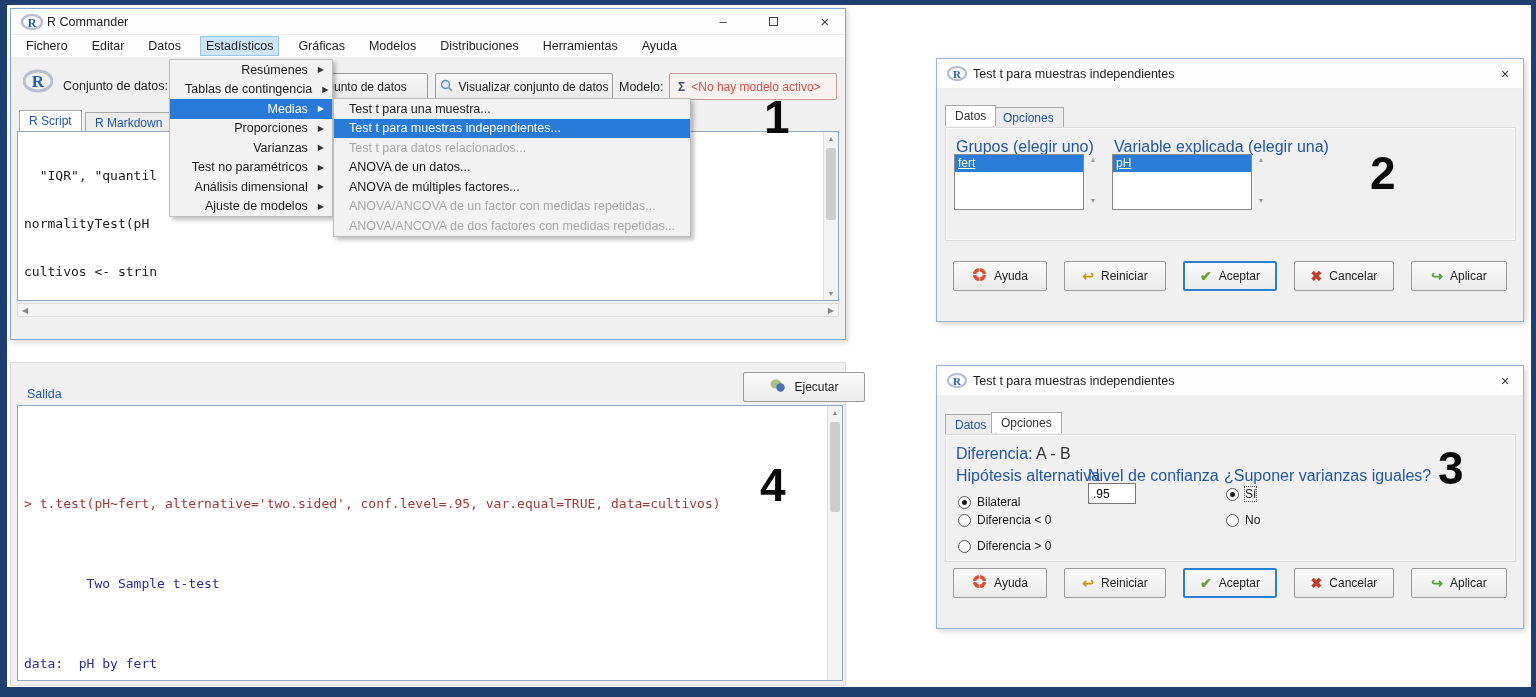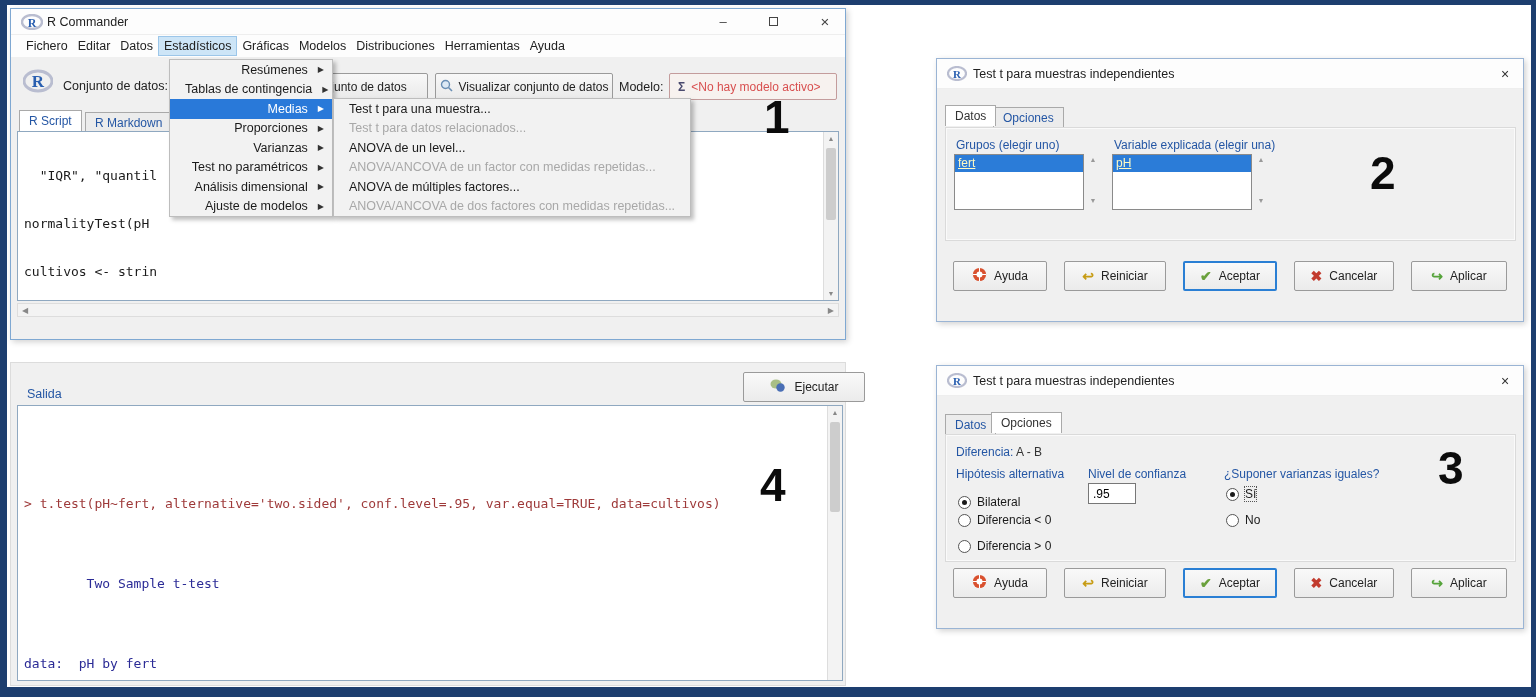--- a/index.html
+++ b/index.html
@@ -5,21 +5,21 @@
   *{margin:0;padding:0;box-sizing:border-box;}
   html,body{width:1536px;height:697px;}
   body{position:relative;background:#fff;font-family:"Liberation Sans",sans-serif;overflow:hidden;color:#1a1a1a;}
   .frame{position:absolute;inset:0;border:5px solid #1d3e6f;border-left-width:7px;border-bottom-width:10px;pointer-events:none;z-index:90;}
   .abs{position:absolute;}
   .win{position:absolute;background:#f0f0f0;border:1px solid #7fa8d2;box-shadow:2px 2px 6px rgba(0,0,0,.18);}
   .titlebar{position:absolute;left:0;top:0;right:0;height:26px;background:#fdfdfd;border-bottom:1px solid #eee;}
   .title-text{position:absolute;left:36px;top:6px;font-size:12.5px;color:#222;}
   .ctl{position:absolute;top:3px;width:28px;height:20px;text-align:center;font-size:13px;color:#444;line-height:20px;}
   .maxbox{position:absolute;top:8px;width:9px;height:9px;border:1px solid #444;}
-  .menubar{position:absolute;left:0;top:26px;right:0;height:22px;background:#fdfdfd;display:flex;align-items:center;padding-left:10px;gap:0;font-size:12.5px;}
+  .menubar{position:absolute;left:0;top:26px;right:0;height:22px;background:#fdfdfd;display:flex;align-items:center;padding-left:10px;gap:14px;font-size:12.5px;}
   .mi{padding:2px 5px;color:#222;}
   .mi.hl{background:#cde5f7;border:1px solid #9cc6e9;}
   .toolbar-label{position:absolute;font-size:12.5px;color:#222;white-space:nowrap;}
   .tbtn{position:absolute;height:28px;background:linear-gradient(#f8f8f8,#e9e9e9);border:1px solid #9a9a9a;border-radius:2px;font-size:12px;color:#222;display:flex;align-items:center;justify-content:center;gap:6px;white-space:nowrap;}
   .model-box{position:absolute;background:#f7f2ef;border:1px solid #c49c9c;border-radius:2px;display:flex;align-items:center;gap:6px;padding:0 8px;font-size:12px;}
   .model-box .sig{color:#4a4a6e;font-weight:bold;font-size:12px;}
   .model-box .val{color:#d84f4f;}
   .tab{position:absolute;font-size:12px;color:#2456a4;padding:3px 9px;background:#ececec;border:1px solid #a9a9a9;border-bottom:none;}
   .tab.active{background:#fff;z-index:2;}
   .codebox{position:absolute;background:#fff;border:1px solid #8fa8c0;overflow:hidden;}
@@ -36,21 +36,21 @@
   .dd-item .arr{font-size:8px;color:#333;margin-left:10px;}
   .dd-item.sel{background:#2979d9;color:#fff;}
   .dd-item.sel .arr{color:#fff;}
   .dd-item.dis{color:#a8a8a8;}
   .bignum{position:absolute;font-size:46px;font-weight:700;color:#0b0b0b;z-index:60;font-family:"Liberation Sans",sans-serif;}
   .dlg{position:absolute;width:588px;height:264px;background:#f0f0f0;border:1px solid #9ab4d4;box-shadow:2px 2px 6px rgba(0,0,0,.18);}
   .dlg .titlebar{height:30px;}
   .dlg .title-text{top:8px;}
   .dlg .close{position:absolute;right:8px;top:7px;width:20px;height:18px;text-align:center;font-size:14px;color:#333;}
   .groupbox{position:absolute;left:8px;width:571px;background:#f0f0f0;border:1px solid #dadada;box-shadow:inset 0 0 0 1px #fafafa;}
-  .bluelbl{position:absolute;font-size:12px;color:#2456a4;white-space:nowrap;}
+  .bluelbl{position:absolute;font-size:16px;color:#2456a4;white-space:nowrap;}
   .listbox{position:absolute;background:#fff;border:1px solid #8a8a8a;}
   .lb-item{height:17px;line-height:17px;padding:0 3px;font-size:12px;}
   .lb-item.sel{background:#2b7cd8;color:#fef9c3;text-decoration:underline;}
   .lb-arrows{position:absolute;width:12px;font-size:7px;color:#999;text-align:center;}
   .btnrow{position:absolute;left:0;right:0;display:flex;justify-content:space-between;padding:0 16px;}
   .dbtn{height:30px;background:linear-gradient(#f9f9f9,#ebebeb);border:1px solid #9a9a9a;border-radius:2px;display:flex;align-items:center;justify-content:center;gap:7px;font-size:12px;color:#222;}
   .dbtn.focus{border:2px solid #2a7fd4;}
   .radio{display:inline-block;width:13px;height:13px;border:1px solid #555;border-radius:50%;background:#fff;position:relative;vertical-align:-2px;}
   .radio.sel::after{content:"";position:absolute;left:3px;top:3px;width:5px;height:5px;border-radius:50%;background:#1a1a1a;}
   .radio-row{position:absolute;font-size:12px;color:#1a1a1a;white-space:nowrap;display:flex;align-items:center;gap:6px;}
@@ -175,31 +175,34 @@
     <div class="dd-item">
         <span class="lbl">Ajuste de modelos</span>
         <span class="arr">▶</span>
       </div>
   </div>
 
   <div class="dropdown" style="left:322px;top:89px;width:358px;">
     <div class="dd-item">
         <span class="lbl">Test t para una muestra...</span>
       </div>
+    <div class="dd-item sel">
+        <span class="lbl">Test t para muestras independientes...</span>
+      </div>
     <div class="dd-item dis">
         <span class="lbl">Test t para datos relacionados...</span>
       </div>
     <div class="dd-item">
-        <span class="lbl">ANOVA de un level...</span>
+        <span class="lbl">ANOVA de un datos...</span>
+      </div>
+    <div class="dd-item">
+        <span class="lbl">ANOVA de múltiples factores...</span>
       </div>
     <div class="dd-item dis">
         <span class="lbl">ANOVA/ANCOVA de un factor con medidas repetidas...</span>
-      </div>
-    <div class="dd-item">
-        <span class="lbl">ANOVA de múltiples factores...</span>
       </div>
     <div class="dd-item dis">
         <span class="lbl">ANOVA/ANCOVA de dos factores con medidas repetidas...</span>
       </div>
   </div>
 </div>
 
 <span class="bignum" style="left:764px;top:90px;">1</span>
 
 <div class="salida-panel">

